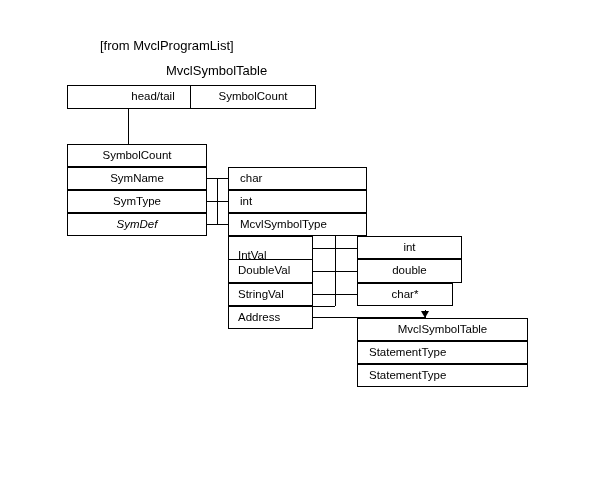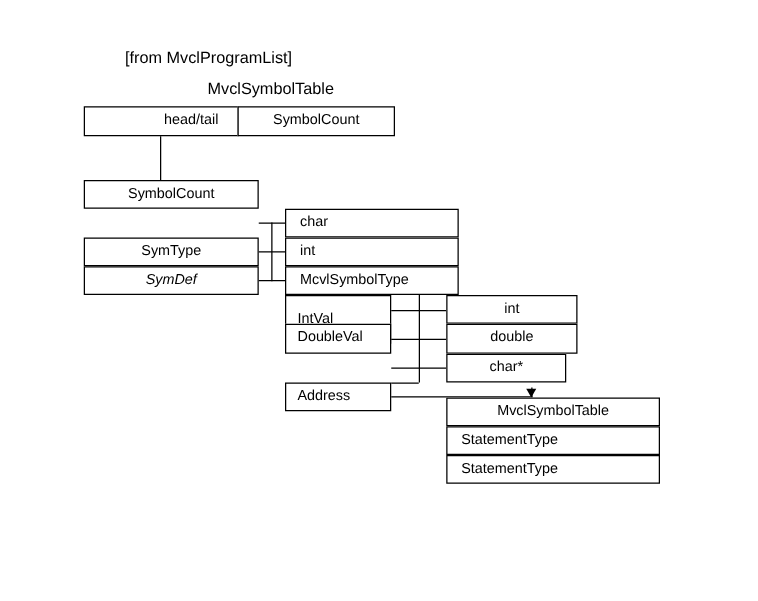--- a/index.html
+++ b/index.html
@@ -60,34 +60,36 @@
   <div class="label" style="left:100px; top:39px;">[from MvclProgramList]</div>
 
   <div class="label" style="left:146px; top:64px;padding-left:20px;">MvclSymbolTable</div>
 
   <div class="row center" style="left:67px; top:85px; width:124px; height:24px;padding-left:48px;">head/tail</div>
   <div class="row center" style="left:190px; top:85px; width:126px; height:24px;">SymbolCount</div>
 
   <div class="line vline" style="left:128px; top:109px; height:36px;"></div>
 
   <div class="row center" style="left:67px; top:144px; width:140px; height:23px;">SymbolCount</div>
+  <div class="row center" style="left:67px; top:167px; width:140px; height:23px;">SymName</div>
   <div class="row center" style="left:67px; top:190px; width:140px; height:23px;">SymType</div>
   <div class="row center" style="left:67px; top:213px; width:140px; height:23px;font-style:italic;">SymDef</div>
 
   <div class="line hline" style="left:207px; top:178px; width:21px;"></div>
   <div class="line hline" style="left:207px; top:201px; width:21px;"></div>
   <div class="line hline" style="left:207px; top:224px; width:21px;"></div>
   <div class="line vline" style="left:217px; top:178px; height:47px;"></div>
 
   <div class="row left" style="left:228px; top:167px; width:139px; height:23px;">char</div>
   <div class="row left" style="left:228px; top:190px; width:139px; height:23px;">int</div>
   <div class="row left" style="left:228px; top:213px; width:139px; height:23px;">McvlSymbolType</div>
 
   <div class="row left-sm" style="left:228px; top:236px; width:85px; height:39px;">IntVal</div>
   <div class="row left-sm" style="left:228px; top:259px; width:85px; height:24px;">DoubleVal</div>
+  <div class="row left-sm" style="left:228px; top:283px; width:85px; height:23px;">StringVal</div>
   <div class="row left-sm" style="left:228px; top:306px; width:85px; height:23px;">Address</div>
 
   <div class="line vline" style="left:335px; top:236px; height:70px;"></div>
   <div class="line hline" style="left:313px; top:248px; width:44px;"></div>
   <div class="line hline" style="left:313px; top:271px; width:44px;"></div>
   <div class="line hline" style="left:313px; top:294px; width:44px;"></div>
   <div class="line hline" style="left:313px; top:306px; width:22px;"></div>
 
   <div class="row center" style="left:357px; top:236px; width:105px; height:23px;">int</div>
   <div class="row center" style="left:357px; top:259px; width:105px; height:24px;">double</div>

